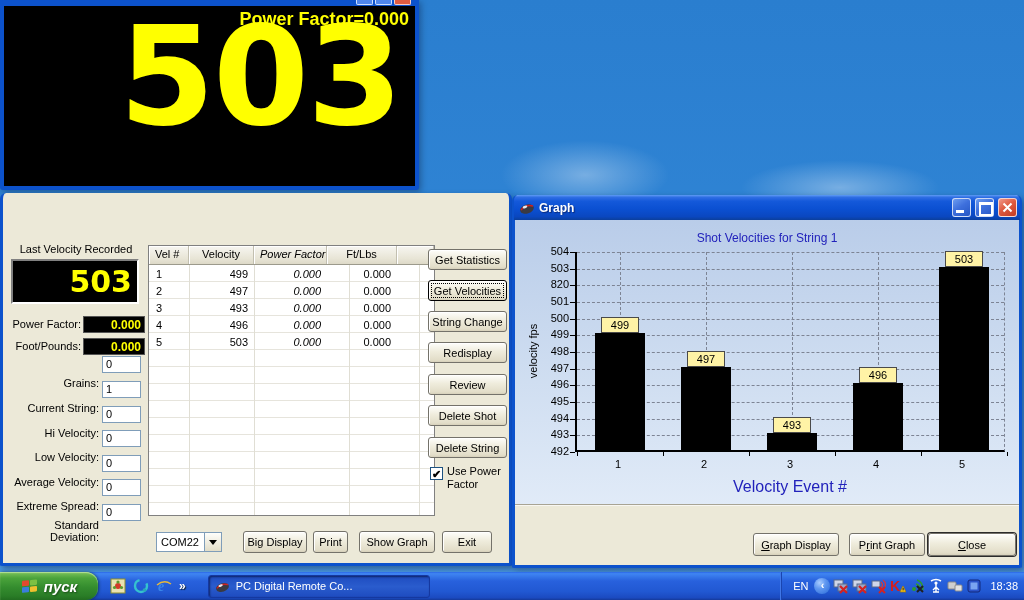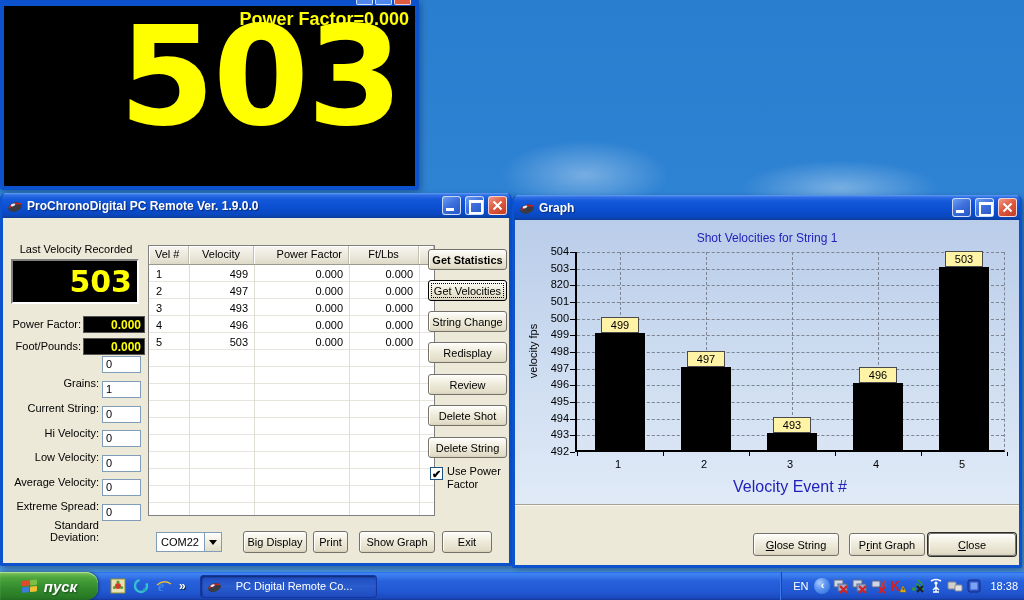--- a/index.html
+++ b/index.html
@@ -65,21 +65,21 @@
   .readout-row .lbl { flex:1; text-align:right; padding-right:2px; }
   .readout-row .black-box { width:62px; height:17px; font-size:12px; padding:1px 3px 0 0; }
   .field-row { position:absolute; left:0px; width:142px; height:18px; display:flex; align-items:center; }
   .field-row .lbl { width:99px; text-align:right; padding-right:3px;margin-top:37px; }
   .field-row input { width:39px; height:17px; }
 
   
   #vel-table { position:absolute; left:145px; top:6px; width:287px; height:271px; background:#fff; border:1px solid #808080; overflow:hidden; }
   #vel-head { display:flex; height:19px; background:linear-gradient(180deg,#f7f6f1 0%, #e8e5d6 70%, #ddd9c8 100%); border-bottom:1px solid #9c9a8c; }
   #vel-head .hc { border-right:1px solid #c2bfb0; box-shadow:inset 1px 1px 0 #fff; padding:2px 6px 0 6px; white-space:nowrap; }
-  .col0{width:40px;} .col1{width:65px;} .col2{width:95px;} .col3{width:70px;} .col4{width:17px; flex:1;}
+  .col0{width:40px;} .col1{width:65px;} .col2{width:73px;font-style:italic;} .col3{width:70px;} .col4{width:17px; flex:1;}
   .col1,.col2,.col3 { text-align:right; }
   #vel-head .col1 { text-align:center; } #vel-head .col3 { text-align:center; }
   #vel-body { position:relative; height:251px;
     background:repeating-linear-gradient(180deg, #fff 0px, #fff 16px, #e6e4dc 16px, #e6e4dc 17px); }
   .vline { position:absolute; top:0; bottom:0; width:1px; background:#e0ded4; }
   .trow { position:relative; display:flex; height:17px; align-items:center; }
   .trow .tc { padding:0 6px; white-space:nowrap; }
   .trow .col0 { padding-left:7px; }
 
   
@@ -118,24 +118,24 @@
   #taskbar { position:absolute; left:0; bottom:0; width:1024px; height:28px;
     background:linear-gradient(180deg,#2a66e8 0%, #3f85f2 6%, #2861dd 32%, #2158d2 70%, #1b4ac0 92%, #15399a 100%);
     display:flex; align-items:center; }
   #start-btn { width:98px; height:28px; border-radius:0 12px 12px 0;
     background:linear-gradient(180deg,#7ec45c 0%, #4aa33b 22%, #348c2e 55%, #2a7d27 85%, #226d20 100%);
     box-shadow:1px 0 3px rgba(0,30,0,.5), inset 0 1px 1px #b5e096;
     display:flex; align-items:center; justify-content:center; gap:6px;text-align:right; }
   #start-btn .start-text { color:#fff; font-size:15px; font-weight:bold; font-style:italic; text-shadow:1px 1px 2px #1c4a18; }
   #quick-launch { display:flex; align-items:center; gap:7px; padding:0 8px 0 12px; }
   .ql-chevron { color:#fff; font-size:12px; font-weight:bold; text-shadow:1px 1px 1px #123; }
-  #task-btn { width:177px; height:23px; margin-left:6px; border-radius:3px; border:1px solid #1538a0;
+  #task-btn { width:222px; height:23px; margin-left:14px; border-radius:3px; border:1px solid #1538a0;
     background:linear-gradient(180deg,#1e4cc0 0%, #2a5ccd 50%, #1e4cc0 100%);
     box-shadow:inset 1px 1px 2px rgba(0,0,30,.55);
-    display:flex; align-items:center; gap:14px; padding:0 6px; color:#fff; }
+    display:flex; align-items:center; gap:6px; padding:0 6px; color:#fff; }
   #task-btn .t-label { white-space:nowrap; overflow:hidden; font-size:11px; }
   #tray { margin-left:auto; height:28px; display:flex; align-items:center; gap:3px; padding:0 6px 0 8px;
     border-left:1px solid #1a45b0; box-shadow:-1px 0 0 #3f77e8;
   }
   #tray .lang { color:#fff; font-size:11px; padding:0 3px; }
   #tray .clock { color:#fff; font-size:11px; padding-left:5px; }
   .tray-chev { width:16px; height:16px; border-radius:50%;
     background:radial-gradient(circle at 35% 30%, #a8ccff 0%, #5f97f0 40%, #2a6ad8 100%);
     color:#fff; font-weight:bold; font-size:11px; text-align:center; line-height:15px; }
   .tray-ico { width:16px; height:16px; display:flex; align-items:center; justify-content:center; }
@@ -152,35 +152,20 @@
     <span class="mini-blue"></span>
     <span class="mini-red"></span>
   </div>
   <div id="bd-screen">
     <div id="bd-pf">Power Factor=0.000</div>
     <div id="bd-val">503</div>
   </div>
 </div>
 
 <div id="pc-win" class="xp-window">
-  <div class="titlebar">
-    <svg width="16" height="16" viewBox="0 0 16 16">
-      <ellipse cx="8" cy="9" rx="7" ry="4.5" fill="#3a3a42" transform="rotate(-18 8 9)"></ellipse>
-      <path d="M2 10 Q7 4 14 6" stroke="#cc2222" stroke-width="1.6" fill="none"></path>
-      <ellipse cx="6" cy="7" rx="2.4" ry="1.2" fill="#e8e8ee" transform="rotate(-18 6 7)"></ellipse>
-    </svg>
-    <span class="title">ProChronoDigital PC Remote Ver. 1.9.0.0</span>
-    <span class="tb-btn tb-min"></span>
-    <span class="tb-btn tb-max"></span>
-    <span class="tb-btn tb-close">
-      <svg width="11" height="11" viewBox="0 0 11 11">
-        <path d="M1.5 1.5 L9.5 9.5 M9.5 1.5 L1.5 9.5" stroke="#fff" stroke-width="2"></path>
-      </svg>
-    </span>
-  </div>
   <div id="pc-client">
 
     <div id="lvr-label">Last Velocity Recorded</div>
     <div id="lvr-display">503</div>
 
     <div class="readout-row" style="top:76px;">
       <span class="lbl">Power Factor:</span>
       <span class="black-box">0.000</span>
     </div>
     <div class="readout-row" style="top:98px;">
@@ -256,21 +241,21 @@
         </div>
         <div class="trow">
           <span class="tc col0">5</span>
           <span class="tc col1">503</span>
           <span class="tc col2">0.000</span>
           <span class="tc col3">0.000</span>
         </div>
       </div>
     </div>
 
-    <div class="btn act-btn" style="top:10px;font-weight:bold;">Get Statistics</div>
+    <div class="btn act-btn" style="top:10px;">Get Statistics</div>
     <div class="btn act-btn focused" style="top:41px;">Get Velocities</div>
     <div class="btn act-btn" style="top:72px;">String Change</div>
     <div class="btn act-btn" style="top:103px;">Redisplay</div>
     <div class="btn act-btn" style="top:135px;">Review</div>
     <div class="btn act-btn" style="top:166px;">Delete Shot</div>
     <div class="btn act-btn" style="top:198px;">Delete String</div>
 
     <div id="chk-row">
       <span id="chk-box">✔</span>
       <span class="lbl">Use Power Factor</span>
@@ -375,21 +360,21 @@
       <span>3</span>
       <span>4</span>
       <span>5</span>
     </div>
   <div id="g-xtitle">Velocity Event #</div>
 
   <div id="g-panel">
     <div class="btn g-btn" style="left:238px; width:86px;">
       <span></span>
         <span class="u">G</span>
-        <span>lose String</span>
+        <span>raph Display</span>
     </div>
     <div class="btn g-btn" style="left:334px; width:76px;">
       <span>P</span>
         <span class="u">r</span>
         <span>int Graph</span>
     </div>
     <div class="btn g-btn default" style="left:413px; width:88px;">
       <span></span>
         <span class="u">C</span>
         <span>lose</span>

